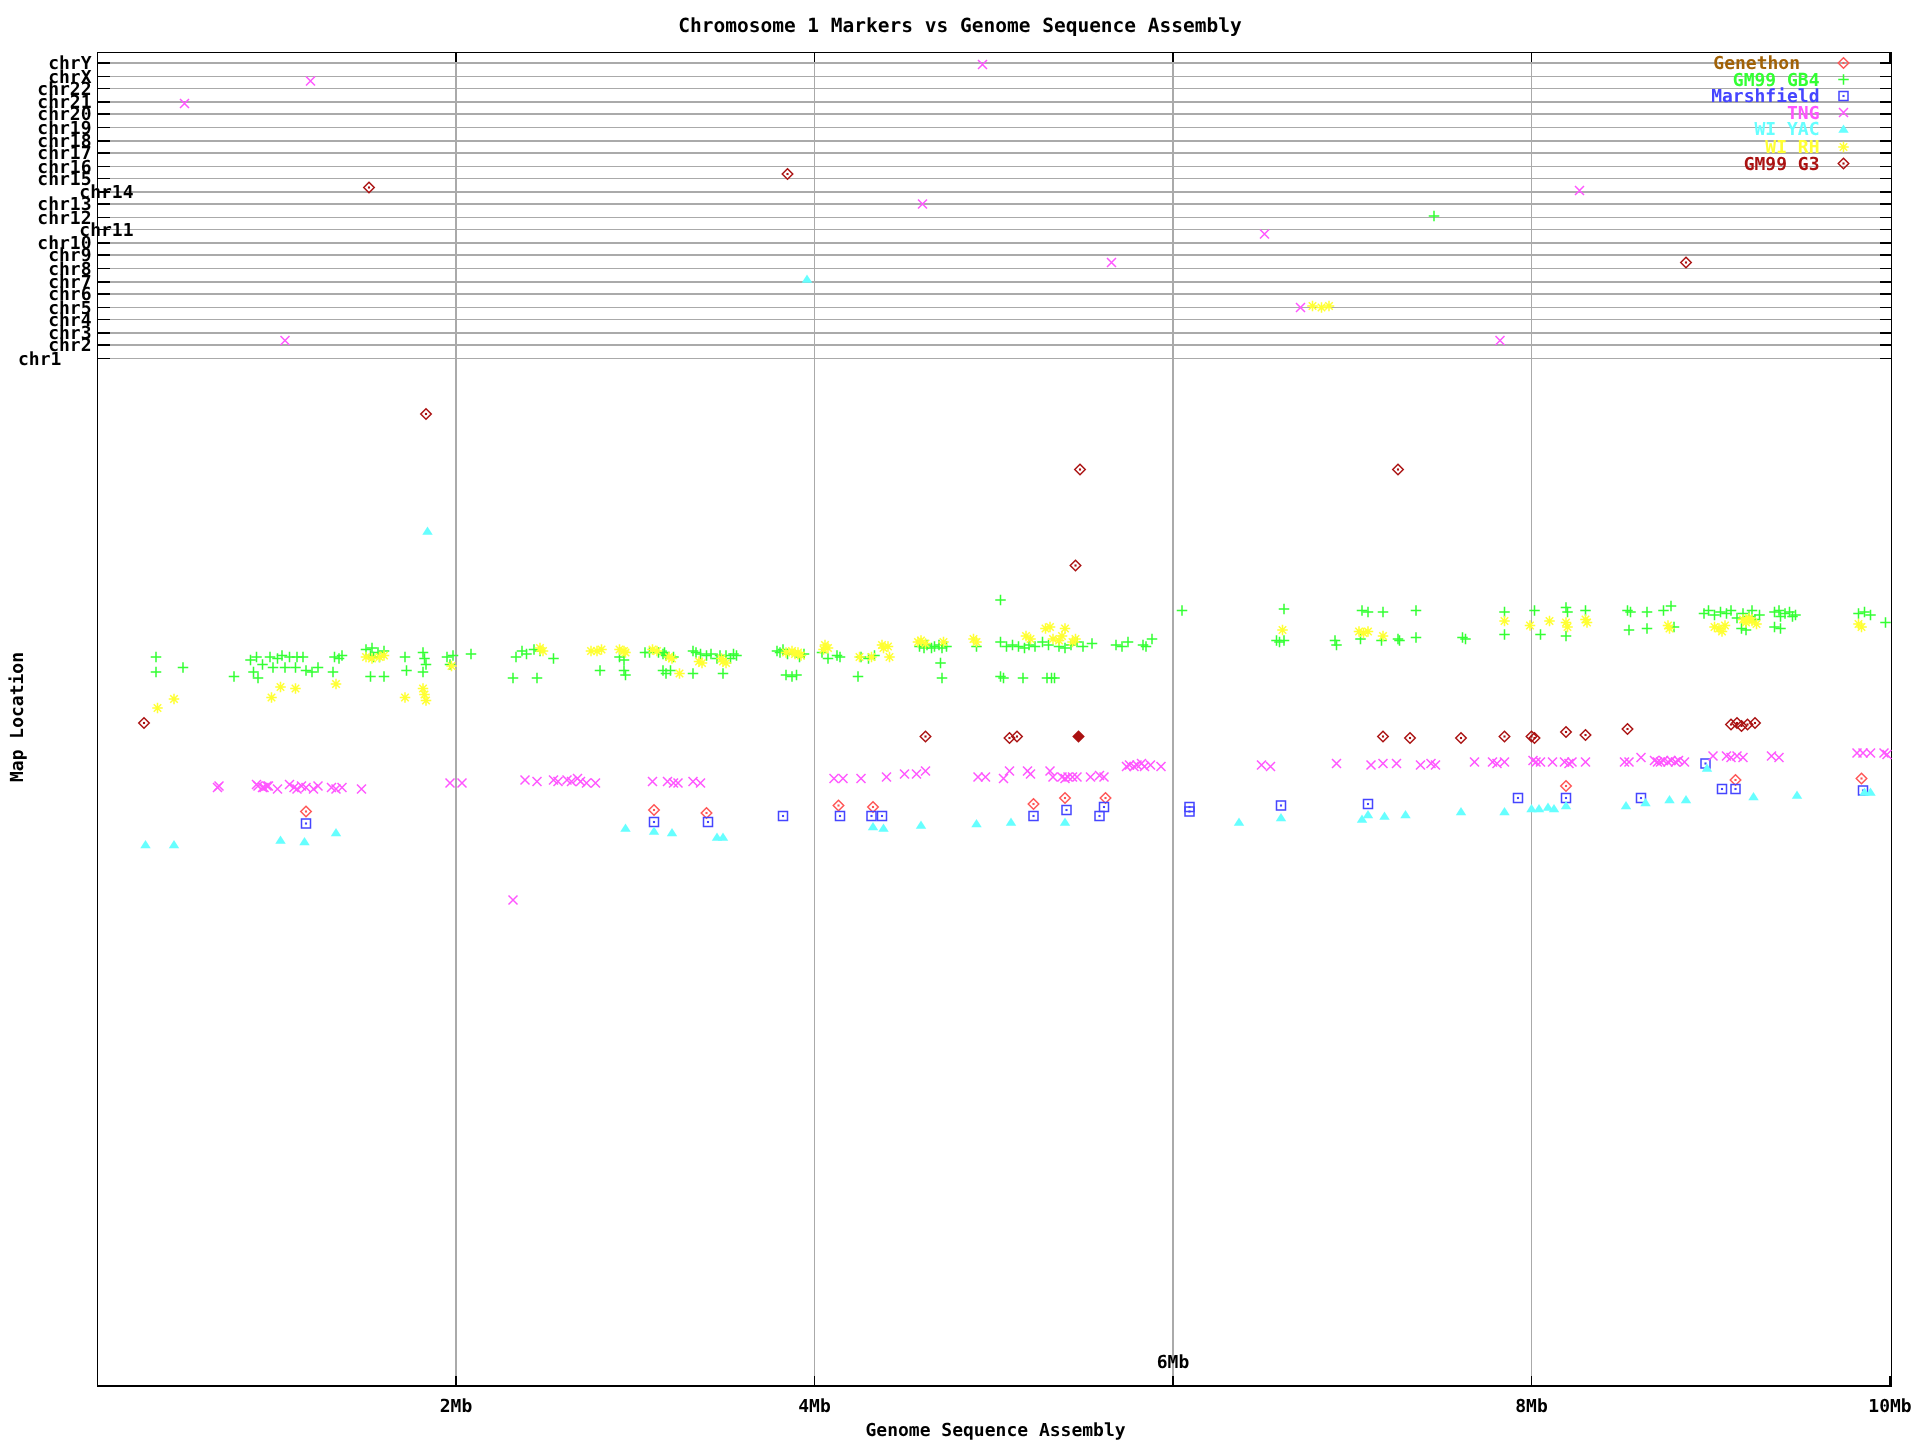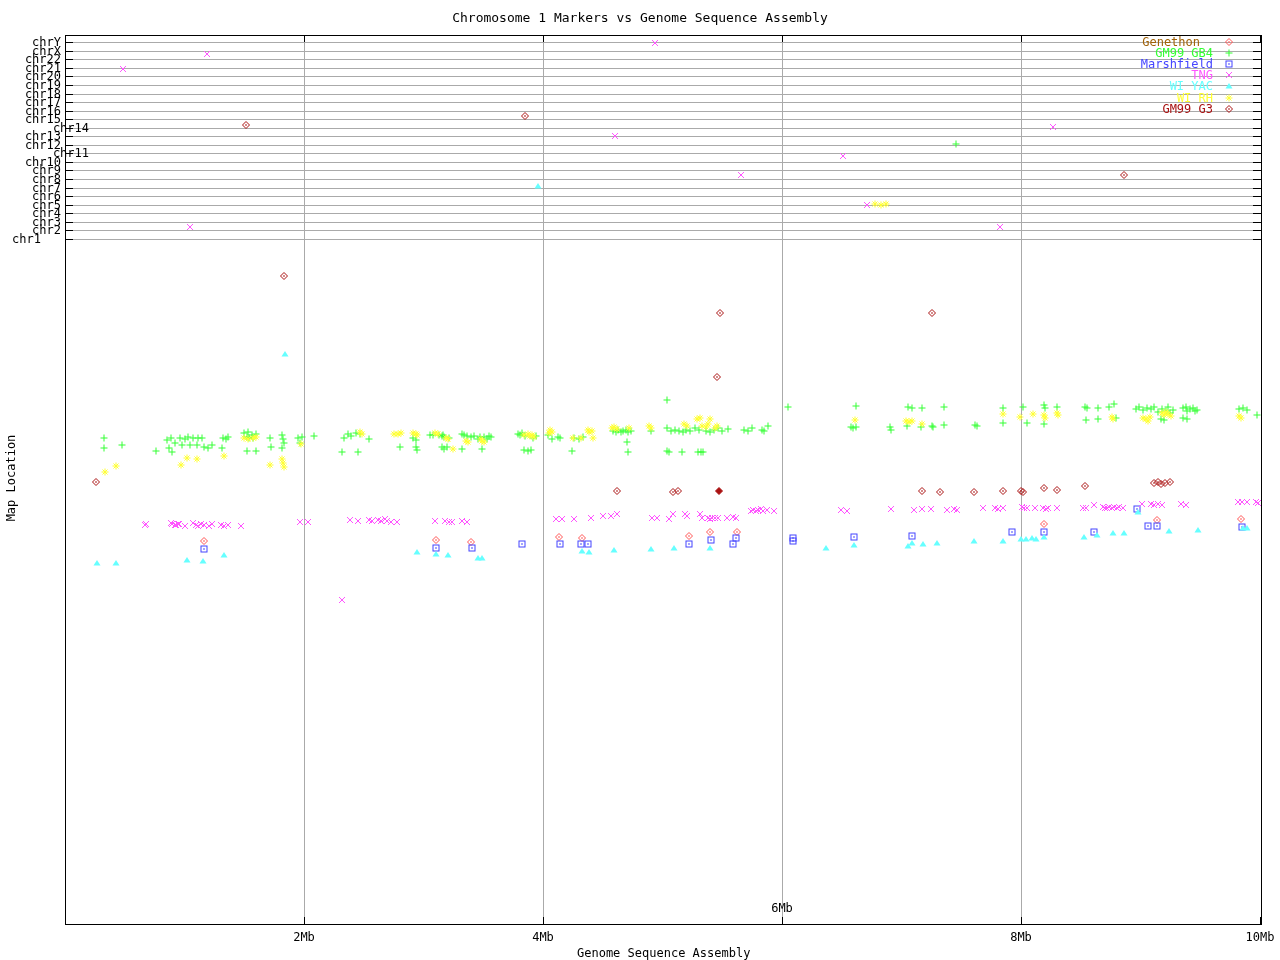--- a/index.html
+++ b/index.html
@@ -1,17 +1,17 @@
 <!DOCTYPE html>
 <html><head>
 <meta charset="utf-8">
 <style>
   html,body{margin:0;padding:0;background:#fff;}
   #stage{position:relative;width:1280px;height:960px;background:#ffffff;overflow:hidden;
-         font-family:"DejaVu Sans Mono","Liberation Mono",monospace;color:#000;}
+         font-family:"DejaVu Sans Mono","Liberation Mono",monospace;color:#000;font-weight:bold;}
   #plot-svg{position:absolute;left:0;top:0;}
   .lbl{position:absolute;font-size:12px;line-height:12px;white-space:nowrap;}
   .title{font-size:13px;line-height:13px;}
   .center{left:0;right:0;text-align:center;}
   .ylab{position:absolute;top:478px;left:11px;transform:translate(-50%,-50%) rotate(-90deg);
         font-size:12px;white-space:nowrap;}
 </style>
 </head>
 <body>
 

